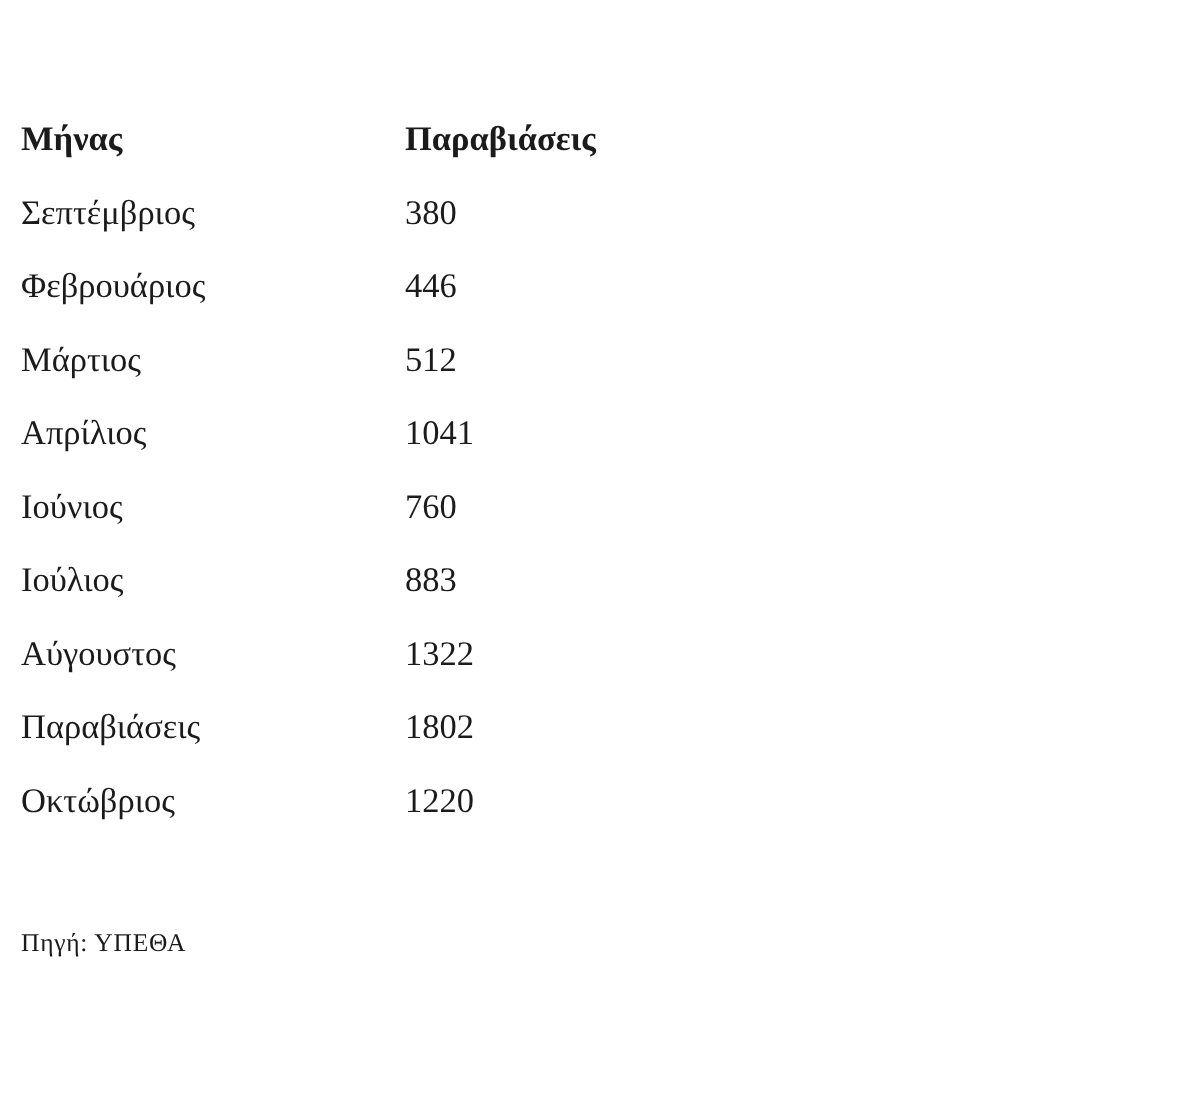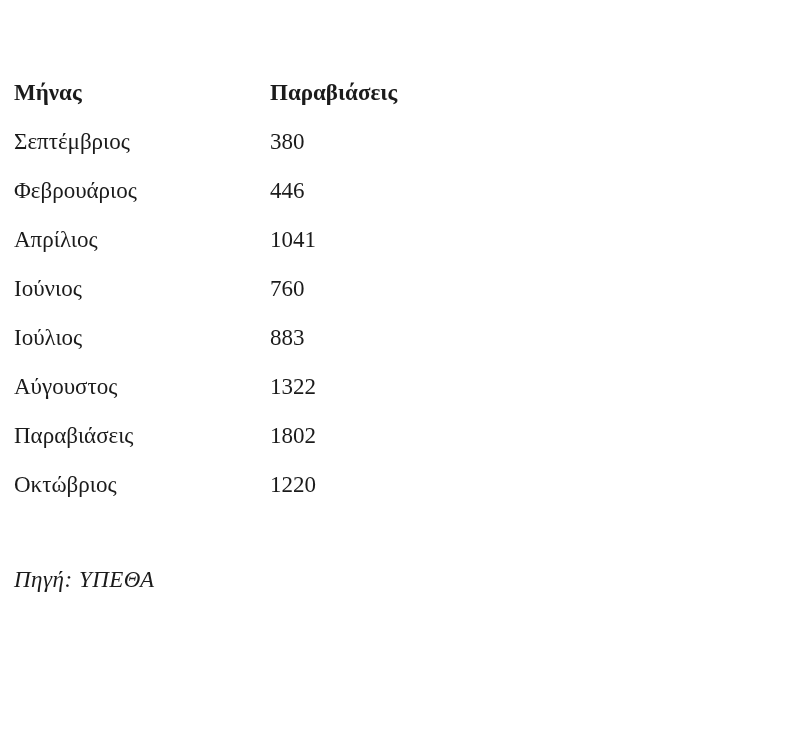--- a/index.html
+++ b/index.html
@@ -36,22 +36,21 @@
     grid-template-columns: 256px auto;
     height: 49px;
     align-items: center;
   }
   .row.header { font-weight: bold; }
   .source {
     margin-top: 46px;
     height: 49px;
     display: flex;
     align-items: center;
-    font-size: 23px;
-    font-style: italic;
+    font-size: 17px;
     letter-spacing: 0.5px;
   }
 </style>
 </head>
 <body>
 
 <div class="page">
 
 
   <div class="data-table">
@@ -61,20 +60,24 @@
       <span>Παραβιάσεις</span>
     </div>
 
     <div class="row">
       <span>Σεπτέμβριος</span>
       <span>380</span>
     </div>
     <div class="row">
       <span>Φεβρουάριος</span>
       <span>446</span>
+    </div>
+    <div class="row">
+      <span>Μάρτιος</span>
+      <span>512</span>
     </div>
     <div class="row">
       <span>Απρίλιος</span>
       <span>1041</span>
     </div>
     <div class="row">
       <span>Ιούνιος</span>
       <span>760</span>
     </div>
     <div class="row">

